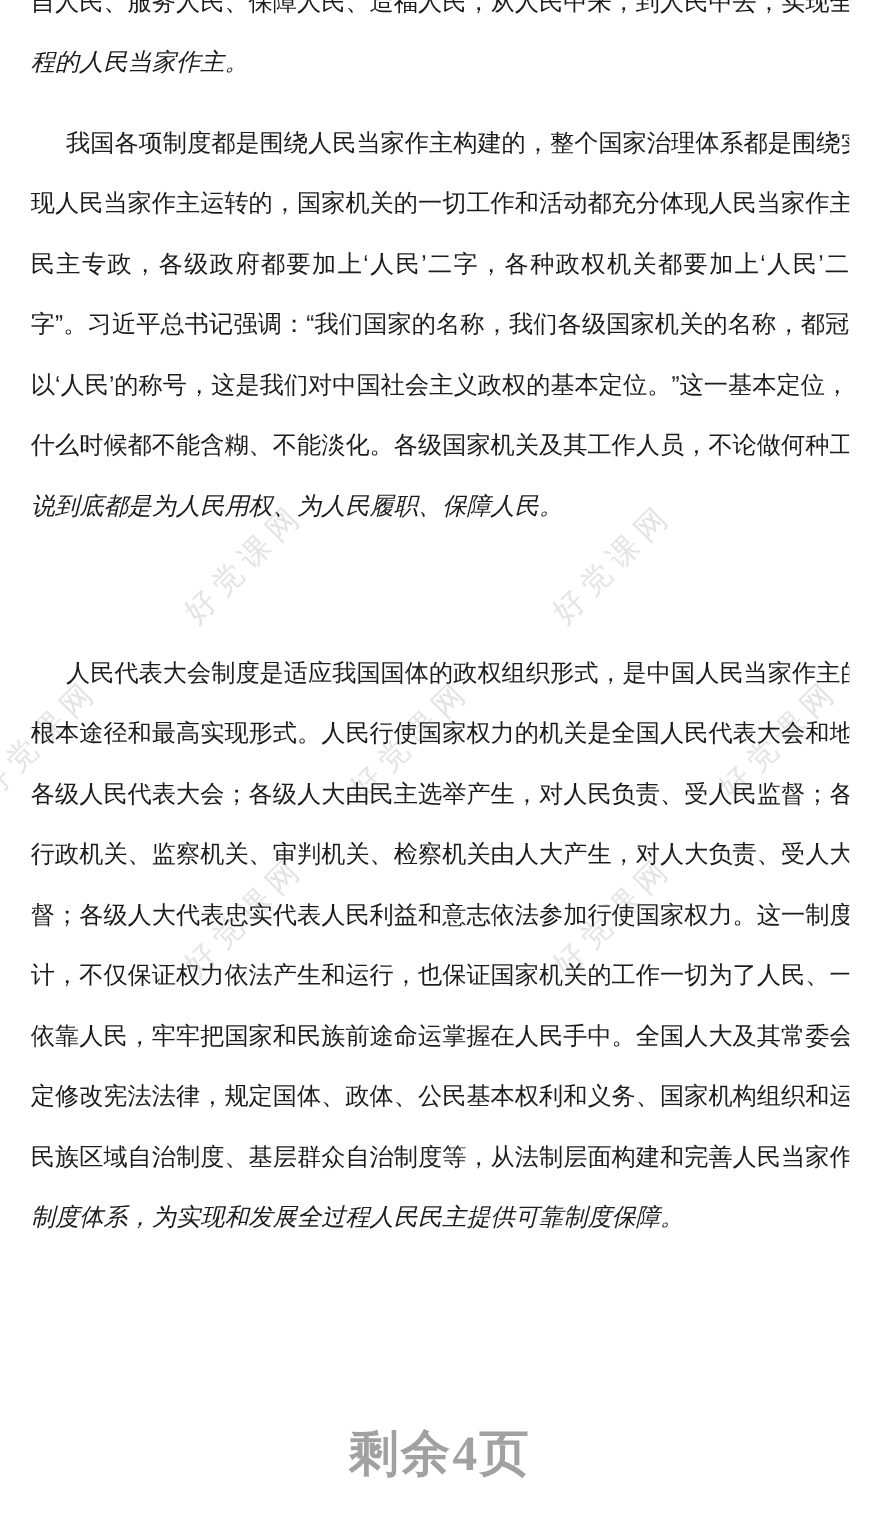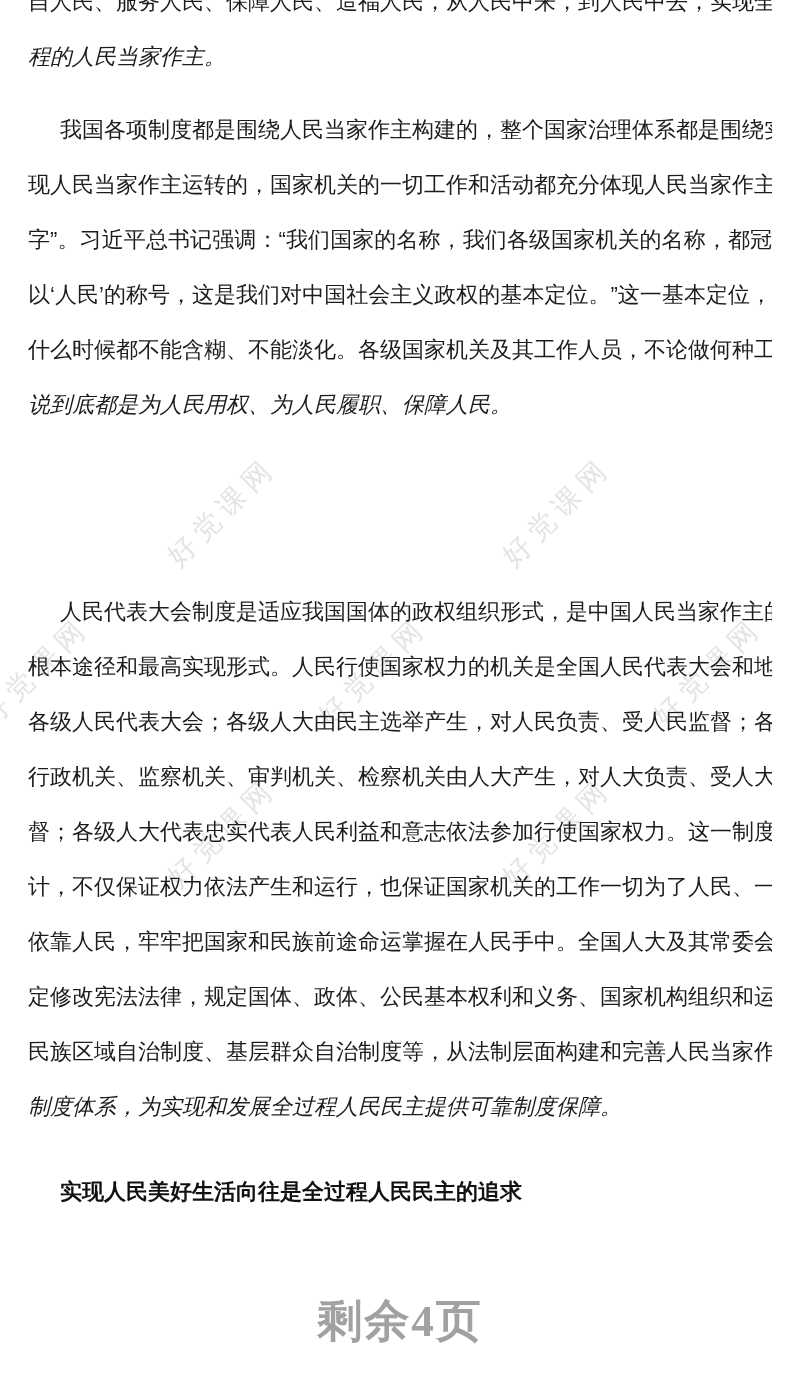--- a/index.html
+++ b/index.html
@@ -95,38 +95,38 @@
     </div>
 
   <div id="paragraphs-root">
       <div class="para para-opening">
         <span class="line">自人民、服务人民、保障人民、造福人民，从人民中来，到人民中去，实现全过</span>
         <span class="line last">程的人民当家作主。</span>
       </div>
       <div class="para para-para2">
         <span class="line indent">我国各项制度都是围绕人民当家作主构建的，整个国家治理体系都是围绕实</span>
         <span class="line">现人民当家作主运转的，国家机关的一切工作和活动都充分体现人民当家作主的</span>
+        <span class="line">民主专政，各级政府都要加上‘人民’二字，各种政权机关都要加上‘人民’二</span>
         <span class="line">字”。习近平总书记强调：“我们国家的名称，我们各级国家机关的名称，都冠</span>
         <span class="line">以‘人民’的称号，这是我们对中国社会主义政权的基本定位。”这一基本定位，</span>
         <span class="line">什么时候都不能含糊、不能淡化。各级国家机关及其工作人员，不论做何种工作，</span>
         <span class="line last">说到底都是为人民用权、为人民履职、保障人民。</span>
       </div>
       <div class="para para-para3">
         <span class="line indent">人民代表大会制度是适应我国国体的政权组织形式，是中国人民当家作主的</span>
         <span class="line">根本途径和最高实现形式。人民行使国家权力的机关是全国人民代表大会和地方</span>
         <span class="line">各级人民代表大会；各级人大由民主选举产生，对人民负责、受人民监督；各级</span>
         <span class="line">行政机关、监察机关、审判机关、检察机关由人大产生，对人大负责、受人大监</span>
         <span class="line">督；各级人大代表忠实代表人民利益和意志依法参加行使国家权力。这一制度设</span>
         <span class="line">计，不仅保证权力依法产生和运行，也保证国家机关的工作一切为了人民、一切</span>
         <span class="line">依靠人民，牢牢把国家和民族前途命运掌握在人民手中。全国人大及其常委会制</span>
         <span class="line">定修改宪法法律，规定国体、政体、公民基本权利和义务、国家机构组织和运行、</span>
         <span class="line">民族区域自治制度、基层群众自治制度等，从法制层面构建和完善人民当家作主</span>
         <span class="line last">制度体系，为实现和发展全过程人民民主提供可靠制度保障。</span>
       </div>
     </div>
 
-  <div class="section-heading">实现人民美好生活向往是全过程人民民主的追求</div>
 
   <div class="preview-footer" style="color: rgb(161, 161, 161);">
     <span>剩余4页</span>
   </div>
 
 </div>
 
 </body></html>

